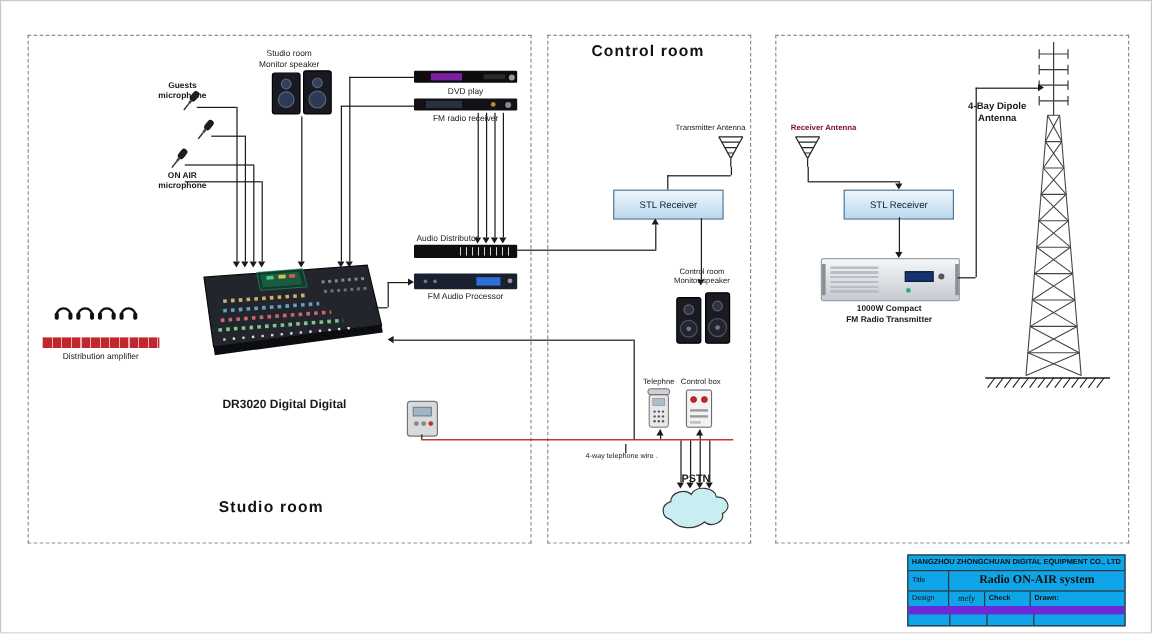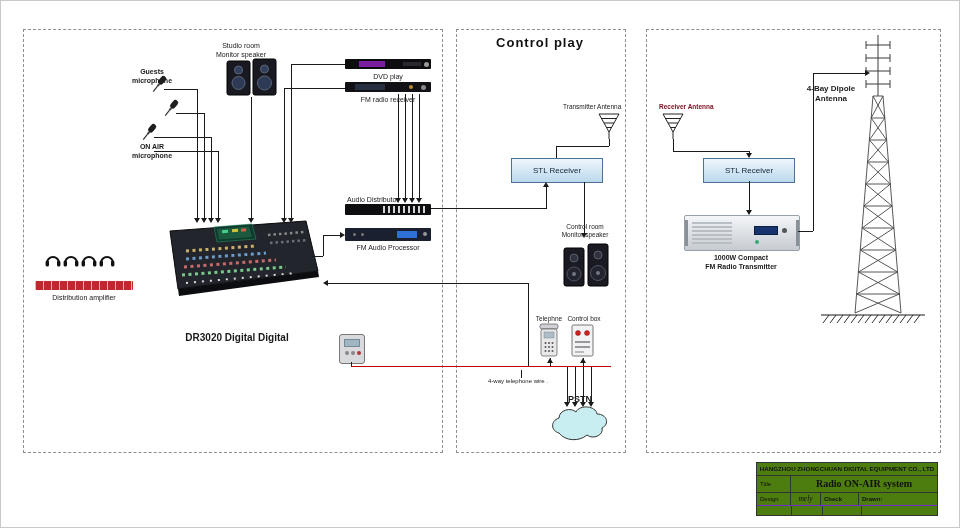--- a/index.html
+++ b/index.html
@@ -21,26 +21,26 @@
   .stl{position:absolute;width:90px;height:23px;border:1px solid #4a7296;
        background:linear-gradient(#eef6fc,#bcd8ec);color:#0d2338;font-size:8px;
        text-align:center;line-height:23px;}
   .dev-svg{position:absolute;}
   .tx-dev{position:absolute;width:114px;height:34px;border:1px solid #98a0a8;border-radius:2px;
           background:linear-gradient(#f4f6f8,#c6cbd2);}
   .hybrid{position:absolute;width:24px;height:28px;background:#d8dade;border:1px solid #777;border-radius:3px;}
   .amp{position:absolute;width:98px;height:9px;background:#c1272d;border-radius:1px;
        background-image:repeating-linear-gradient(90deg,rgba(255,255,255,.65) 0 1px,transparent 1px 8px);}
   
-  #tblock{position:absolute;left:755px;top:461px;width:180px;border:1px solid #333;background:#4d7c0f;font-size:6px;color:#111;}
+  #tblock{position:absolute;left:755px;top:461px;width:180px;border:1px solid #333;background:#0ea5e9;font-size:6px;color:#111;}
   #tblock .r1{height:12px;line-height:12px;text-align:center;font-weight:bold;font-size:6.2px;border-bottom:1px solid #333;}
   #tblock .r2{display:flex;height:16px;border-bottom:1px solid #333;}
   #tblock .r2 .c1{width:34px;border-right:1px solid #333;line-height:16px;padding-left:3px;box-sizing:border-box;}
   #tblock .r2 .c2{flex:1;font-family:"Liberation Serif",serif;font-weight:bold;font-size:10px;text-align:center;line-height:15px;}
-  #tblock .r3{display:flex;height:12px;border-bottom:1px solid #6d28d9;}
+  #tblock .r3{display:flex;height:12px;border-bottom:7px solid #6d28d9;}
   #tblock .r3 div{line-height:12px;box-sizing:border-box;padding-left:3px;}
   #tblock .r3 .d1{width:34px;border-right:1px solid #333;}
   #tblock .r3 .d2{width:30px;border-right:1px solid #333;font-family:"Liberation Serif",serif;font-style:italic;font-size:7.5px;text-align:center;padding-left:0;}
   #tblock .r3 .d3{width:38px;border-right:1px solid #333;font-weight:bold;}
   #tblock .r3 .d4{flex:1;font-weight:bold;}
   #tblock .r4{display:flex;height:9px;}
   #tblock .r4 .d1{width:34px;border-right:1px solid #333;}
   #tblock .r4 .d2{width:30px;border-right:1px solid #333;}
   #tblock .r4 .d3{width:38px;border-right:1px solid #333;}
   #tblock .r4 .d4{flex:1;}
@@ -48,21 +48,22 @@
 </style>
 </head>
 <body>
 
 <div id="canvas">
 
   <div class="room" style="left:22px;top:28px;width:418px;height:422px;"></div>
   <div class="room" style="left:455px;top:28px;width:168px;height:422px;"></div>
   <div class="room" style="left:645px;top:28px;width:293px;height:422px;"></div>
 
-  <div class="room-title" style="left:455px;top:34px;width:168px;">Control  play</div>
+  <div class="room-title" style="left:455px;top:34px;width:168px;">Control  room</div>
+  <div class="room-title" style="left:145px;top:414px;width:160px;">Studio  room</div>
 
   <div class="lbl b" style="left:120px;top:66px;width:62px;">Guests
 microphone</div>
   <div class="lbl b" style="left:120px;top:141px;width:62px;">ON AIR
 microphone</div>
   <div class="lbl" style="left:198px;top:40px;width:84px;">Studio room
 Monitor speaker</div>
 
   <svg class="dev-svg" style="left:150px;top:74px;" width="18" height="20" viewBox="0 0 18 20">
     <g transform="rotate(38 9 8)">

